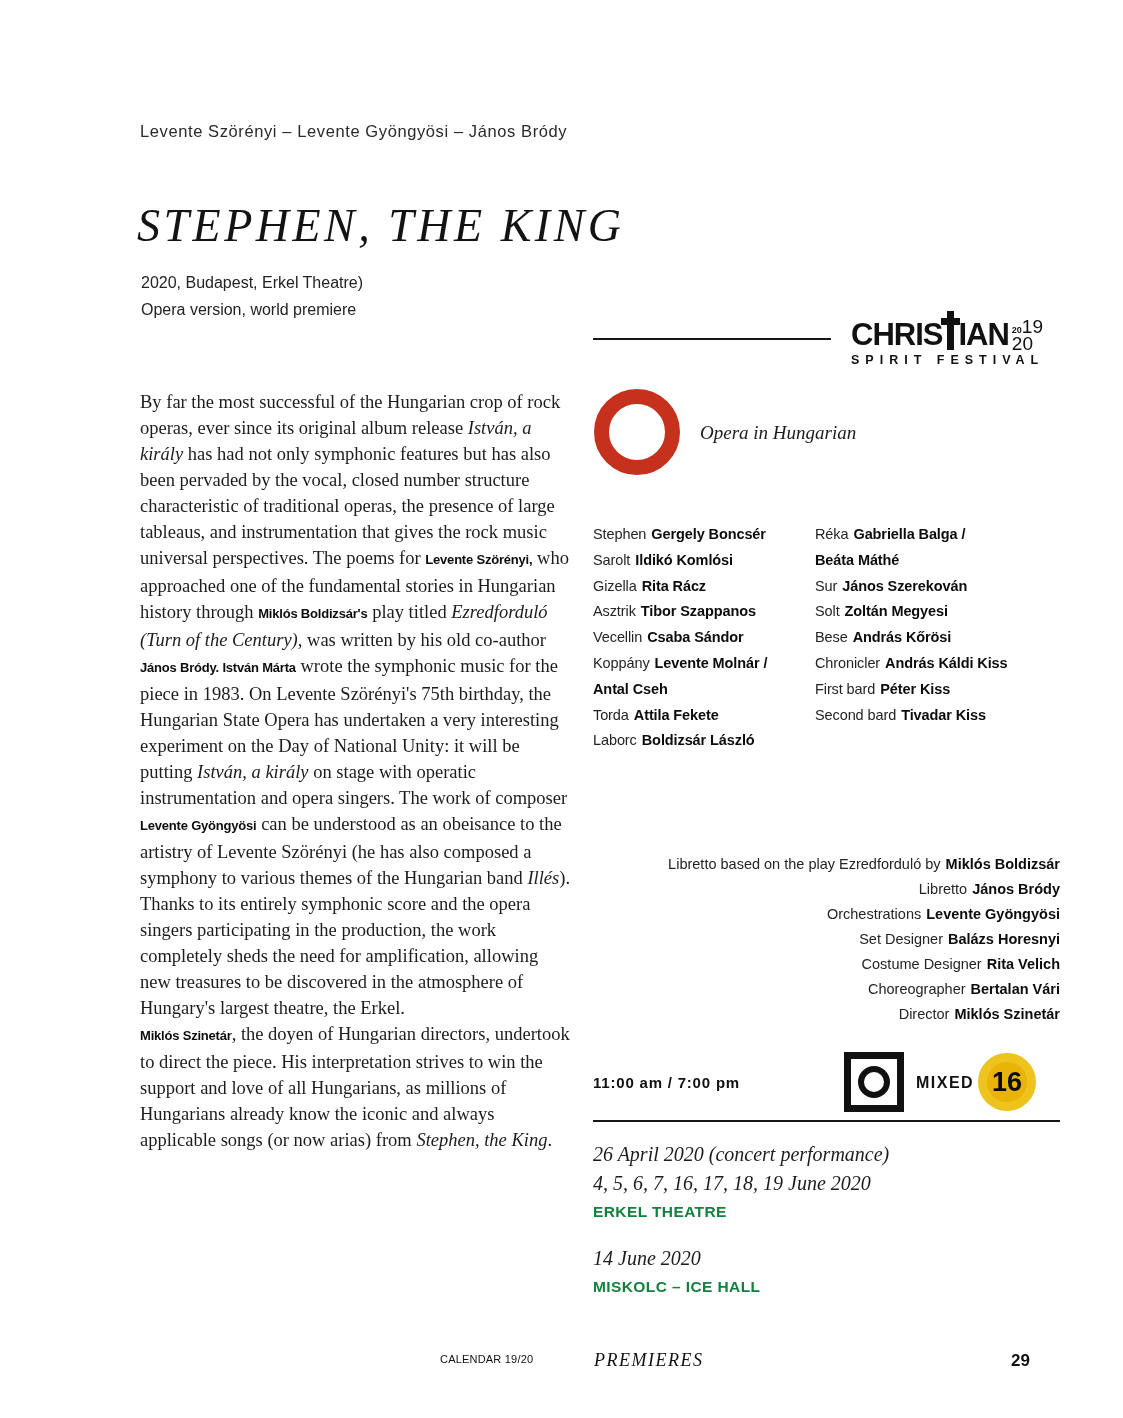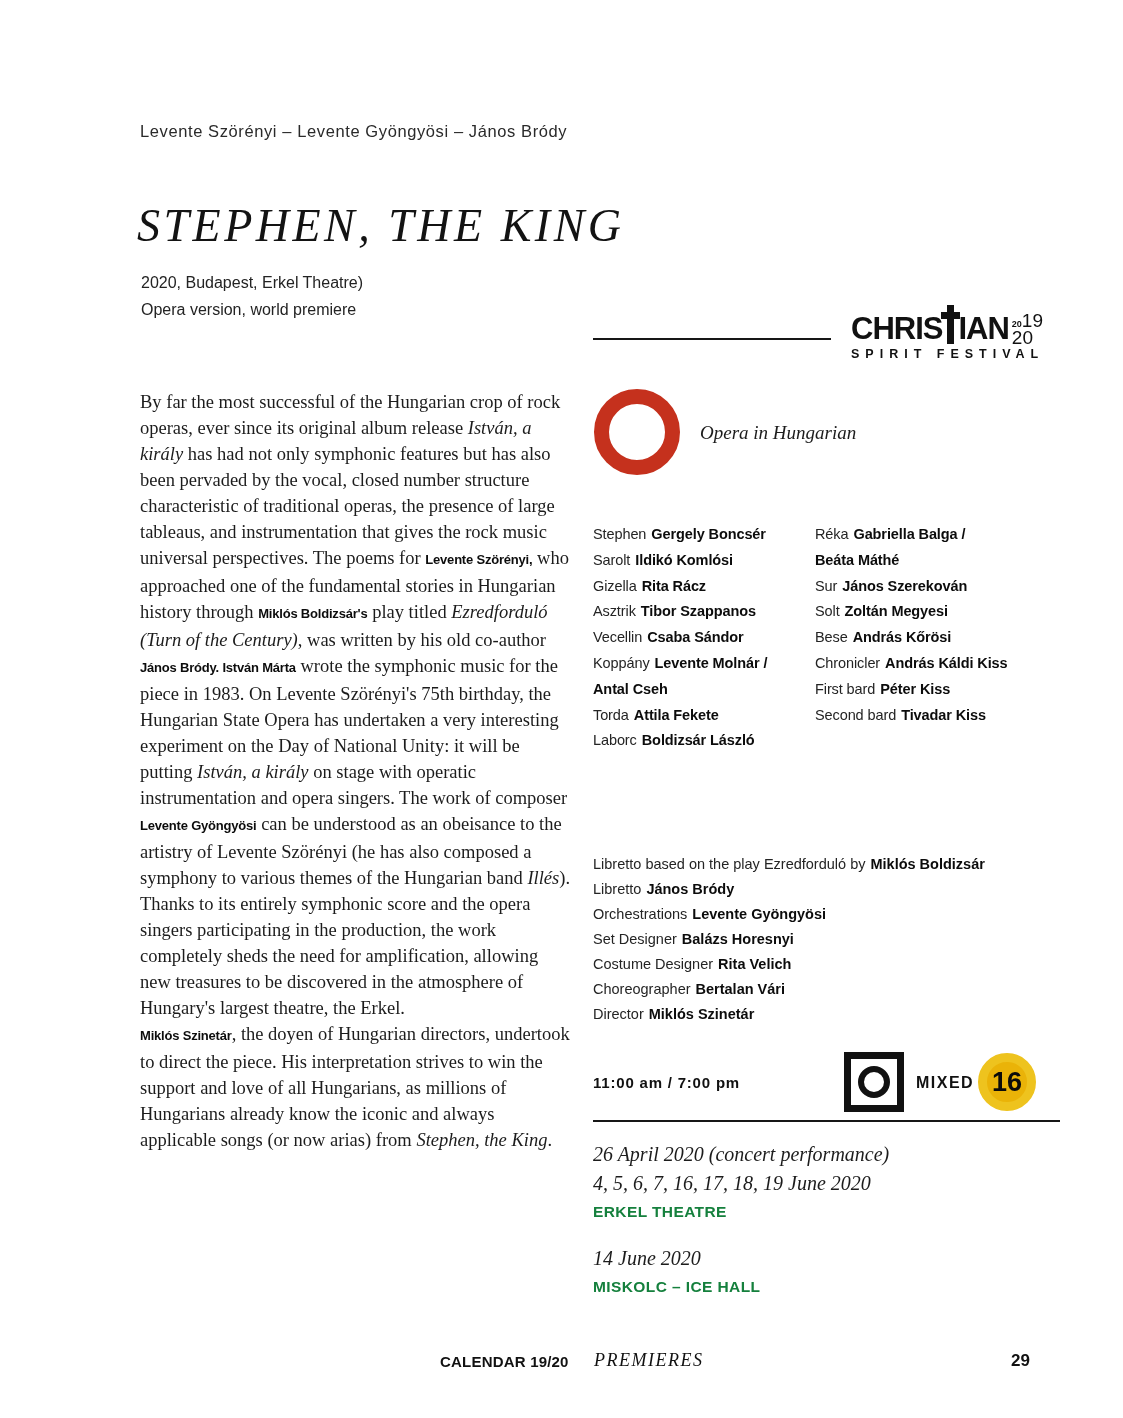--- a/index.html
+++ b/index.html
@@ -22,21 +22,21 @@
     left:137px; top:183px;
     font-family:"Liberation Serif", serif; font-style:italic;
     font-size:46px; letter-spacing:3.5px; color:#131313; white-space:nowrap;
   }
   .subtitle { left:141px; top:253px; font-family:"Liberation Sans", sans-serif;
     font-size:16px; color:#232323; }
   .subtitle div { line-height:27px; }
 
   
   .rule1 { left:593px; top:322px; width:238px; height:1.5px; background:#161616; }
-  .logo { left:851px; top:292px; width:200px; font-family:"Liberation Sans", sans-serif; color:#111; }
+  .logo { left:851px; top:298px; width:200px; font-family:"Liberation Sans", sans-serif; color:#111; }
   .logo-row { display:flex; align-items:flex-end; height:36px; }
   .logo-word { font-weight:700; font-size:31px; letter-spacing:-1px; line-height:30px; }
   .logo-cross { position:relative; display:inline-block; width:14px; height:30px; margin:0 1px; }
   .logo-cross i { position:absolute; background:#111; display:block; }
   .logo-cross .cv { left:4px; top:-9px; width:7px; height:39px; }
   .logo-cross .chb { left:-2px; top:-2px; width:19px; height:7px; }
   .season { display:flex; flex-direction:column; margin-left:3px; line-height:13px; }
   .season .l1 { white-space:nowrap; }
   .season .sm { font-weight:700; font-size:9px; }
   .season .bg { font-weight:400; font-size:19px; }
@@ -54,21 +54,21 @@
   .cast-col { font-family:"Liberation Sans", sans-serif; font-size:14.5px; letter-spacing:-0.1px; }
   .cast-col.c0 { width:222px; }
   .cast-col.c1 { width:248px; }
   .cast-entry { line-height:25.8px; }
   .role { color:#242424; }
   .name { font-weight:700; margin-left:5px; white-space:pre-line; color:#0c0c0c; }
 
   .featuring { left:593px; top:760px; width:467px; font-family:"Liberation Sans", sans-serif; font-size:14.5px; }
   .featuring .row { line-height:26px; }
   .credits { left:593px; top:836px; width:467px; font-family:"Liberation Sans", sans-serif; font-size:14.5px; }
-  .credits .row { line-height:25px; }
+  .credits .row { line-height:25px;text-align:right; }
 
   
   .times { left:593px; top:1058px; font-family:"Liberation Sans", sans-serif;
     font-weight:700; font-size:15px; letter-spacing:0.8px; }
   .mixed-icon { left:844px; top:1036px; width:60px; height:60px; border:7px solid #111;
     display:flex; align-items:center; justify-content:center; }
   .mixed-icon .inner-ring { width:32px; height:32px; border:6px solid #111; border-radius:50%; }
   .mixed-label { left:916px; top:1058px; font-family:"Liberation Sans", sans-serif;
     font-weight:700; font-size:16px; letter-spacing:1.5px; }
   .age-badge { left:978px; top:1037px; width:58px; height:58px; border-radius:50%;
@@ -78,21 +78,21 @@
 
   
   .dates { left:593px; top:1124px; width:470px; }
   .date-block { margin-bottom:23px; }
   .date-line { font-style:italic; font-size:20px; line-height:29px; color:#1c1c1c; }
   .venue { font-family:"Liberation Sans", sans-serif; font-weight:700; font-size:15.5px;
     letter-spacing:0.4px; margin-top:5px; color:#15803d; }
 
   
   .footer-calendar { left:440px; top:1337px; font-family:"Liberation Sans", sans-serif;
-    font-weight:700; font-size:15px; letter-spacing:0.2px; }
+    font-weight:400; font-size:11px; letter-spacing:0.2px; }
   .footer-section { left:594px; top:1334px; font-style:italic; font-size:18px; letter-spacing:1.5px; }
   .footer-page { left:1011px; top:1335px; font-family:"Liberation Sans", sans-serif;
     font-weight:700; font-size:17px; }
 </style>
 </head>
 <body>
 
 <div class="page">
 
   <div class="abs authors">Levente Szörényi – Levente Gyöngyösi – János Bródy</div>

